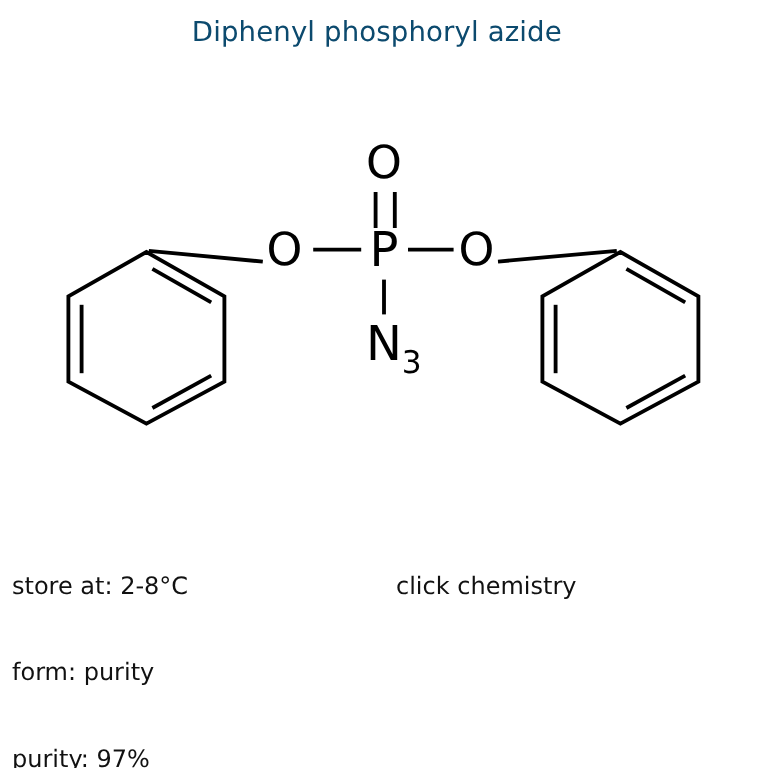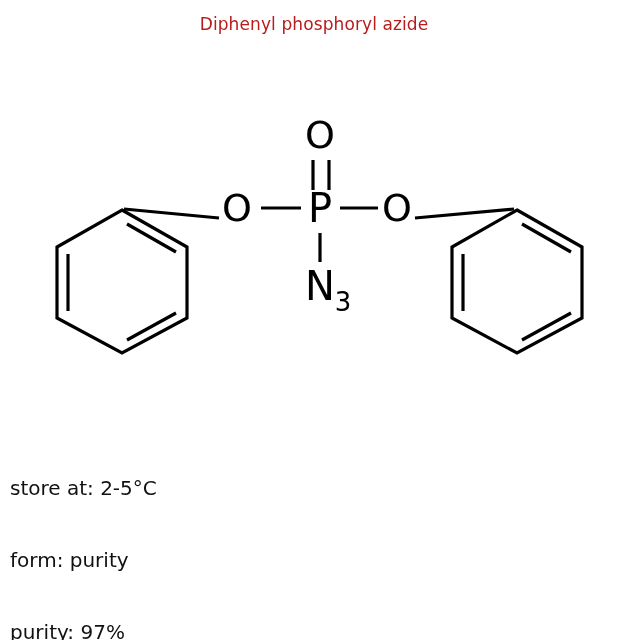--- a/index.html
+++ b/index.html
@@ -20,23 +20,23 @@
     left: 0; top: 0;
     width: 640px;
     height: 640px;
   }
   #title {
     position: absolute;
     left: 0;
     top: 14px;
     width: 628px;
     text-align: center;
-    font-size: 17px;
+    font-size: 23px;
     font-family: "DejaVu Sans", sans-serif;
-    color: #b91c1c;
+    color: #0c4a6e;
     letter-spacing: 0.1px;
   }
   #structure {
     position: absolute;
     left: 0;
     top: 0;
     width: 640px;
     height: 640px;
   }
   .meta-block {
@@ -116,22 +116,23 @@
       <line x1="463" y1="254" x2="463" y2="311" stroke="#000000" stroke-width="3.2"></line>
 
       <line x1="522" y1="224" x2="571" y2="252" stroke="#000000" stroke-width="3.2"></line>
 
       <line x1="571" y1="313" x2="522" y2="340" stroke="#000000" stroke-width="3.2"></line>
     </g>
 
   </svg>
 
   <div class="meta-block" id="props">
-    <span class="meta-line">store at: 2-5°C</span>
+    <span class="meta-line">store at: 2-8°C</span>
     <span class="meta-line">form: purity</span>
     <span class="meta-line">purity: 97%</span>
     
   </div>
 
   <div class="meta-block" id="reaction">
+    <span class="meta-line indent">click chemistry</span>
   </div>
 
 </div>
 
 </body></html>

